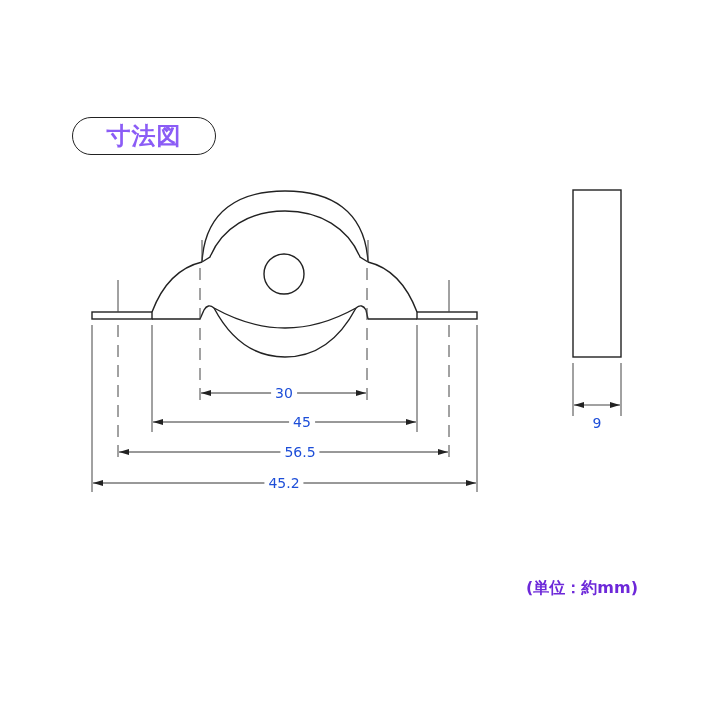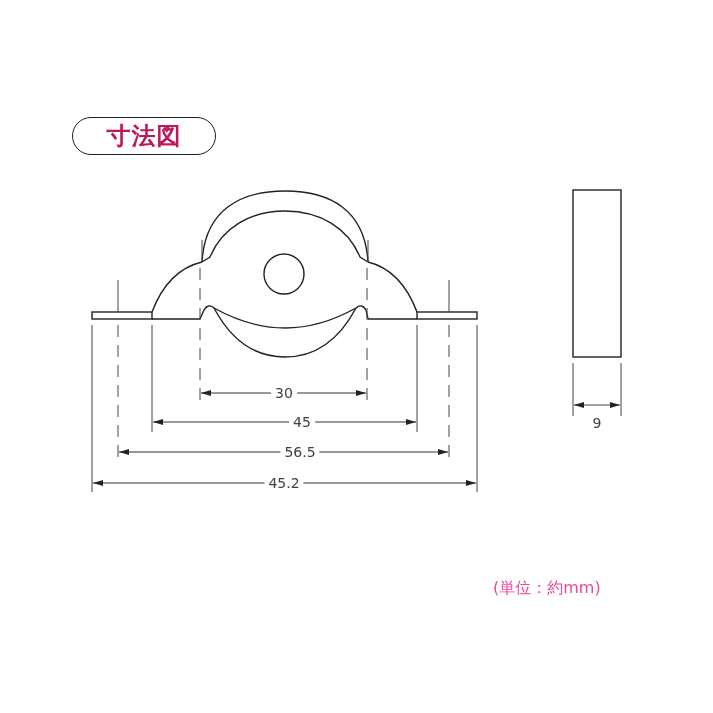--- a/index.html
+++ b/index.html
@@ -3,28 +3,28 @@
 <meta charset="utf-8">
 <style>
   html, body { margin: 0; padding: 0; background: #ffffff; }
   body { width: 713px; height: 713px; position: relative; overflow: hidden;
          font-family: "DejaVu Sans", "Liberation Sans", sans-serif; }
   #drawing { position: absolute; left: 0; top: 0; }
   .title-pill {
     position: absolute; left: 72px; top: 117px; width: 144px; height: 38px;
     border: 1.6px solid #222; border-radius: 19px; box-sizing: border-box;
     display: flex; align-items: center; justify-content: center;
-    font-size: 24px; font-weight: bold; color: #be185d; letter-spacing: 1px;
+    font-size: 24px; font-weight: bold; color: #8b5cf6; letter-spacing: 1px;
   }
   .dim-label {
-    position: absolute; font-size: 14px; color: #404040; background: #fff;
+    position: absolute; font-size: 14px; color: #1d4ed8; background: #fff;
     padding: 0 4px; line-height: 16px; transform: translate(-50%, -50%);
   }
   .unit-note {
-    position: absolute; left: 493px; top: 578px; font-size: 16px; color: #ec4899;
+    position: absolute; left: 526px; top: 578px; font-size: 16px; color: #6d28d9; font-weight: bold;
   }
 </style>
 </head>
 <body>
 
 <div class="title-pill">
   <span>寸法図</span>
 </div>
 
 <svg id="drawing" width="713" height="713" viewBox="0 0 713 713" xmlns="http://www.w3.org/2000/svg">

